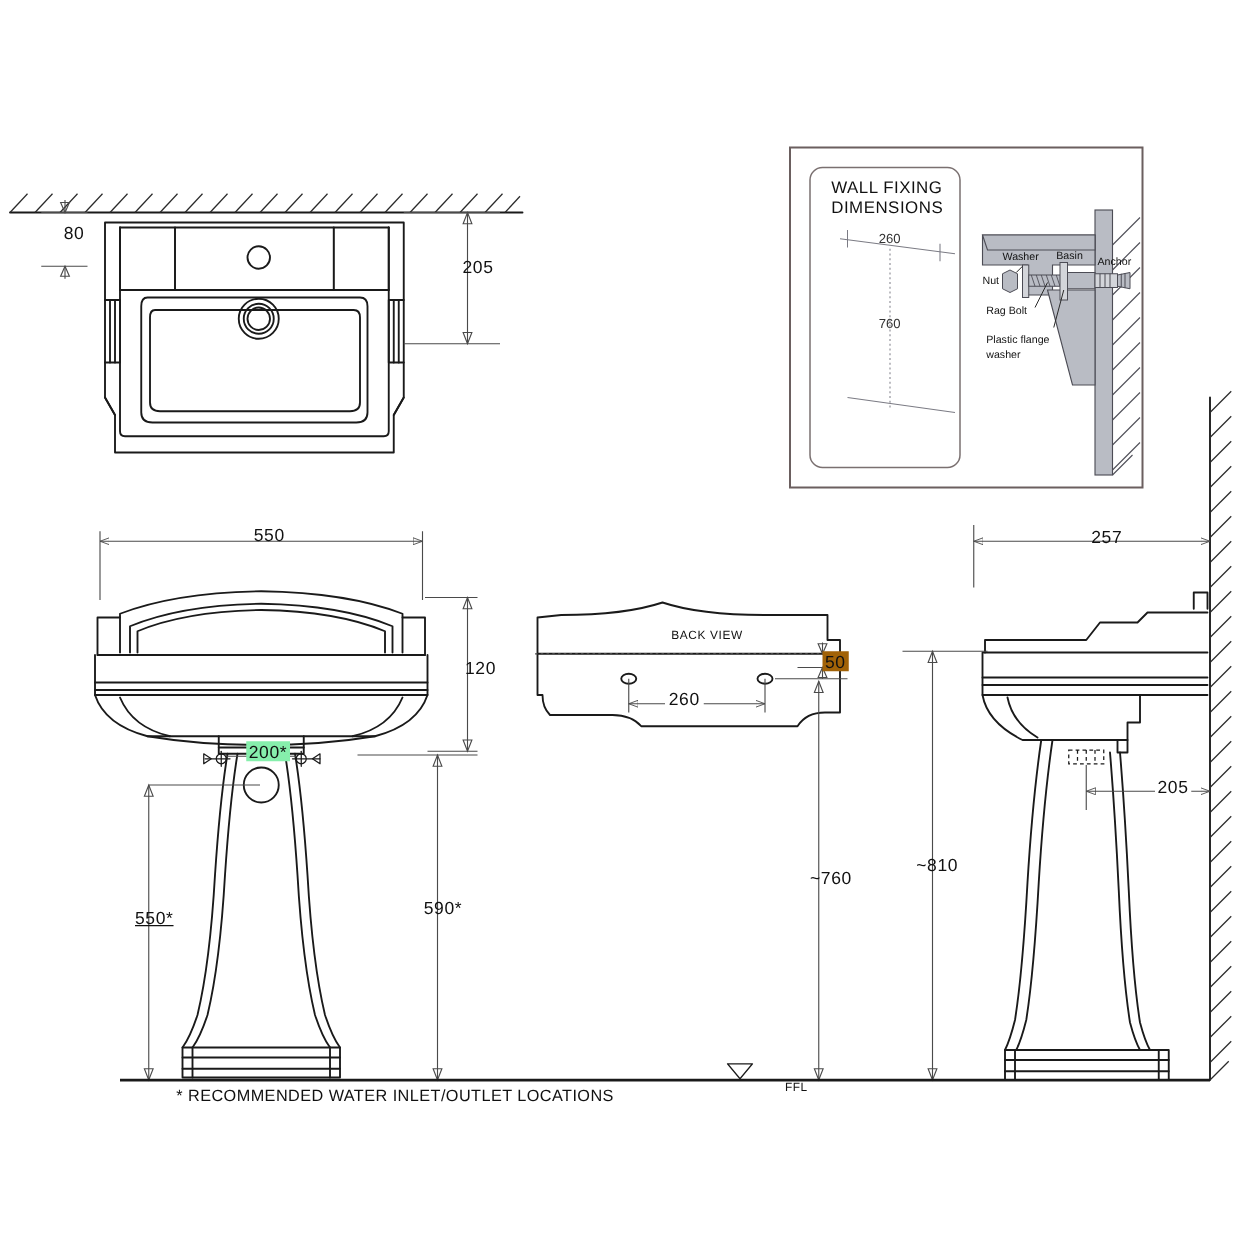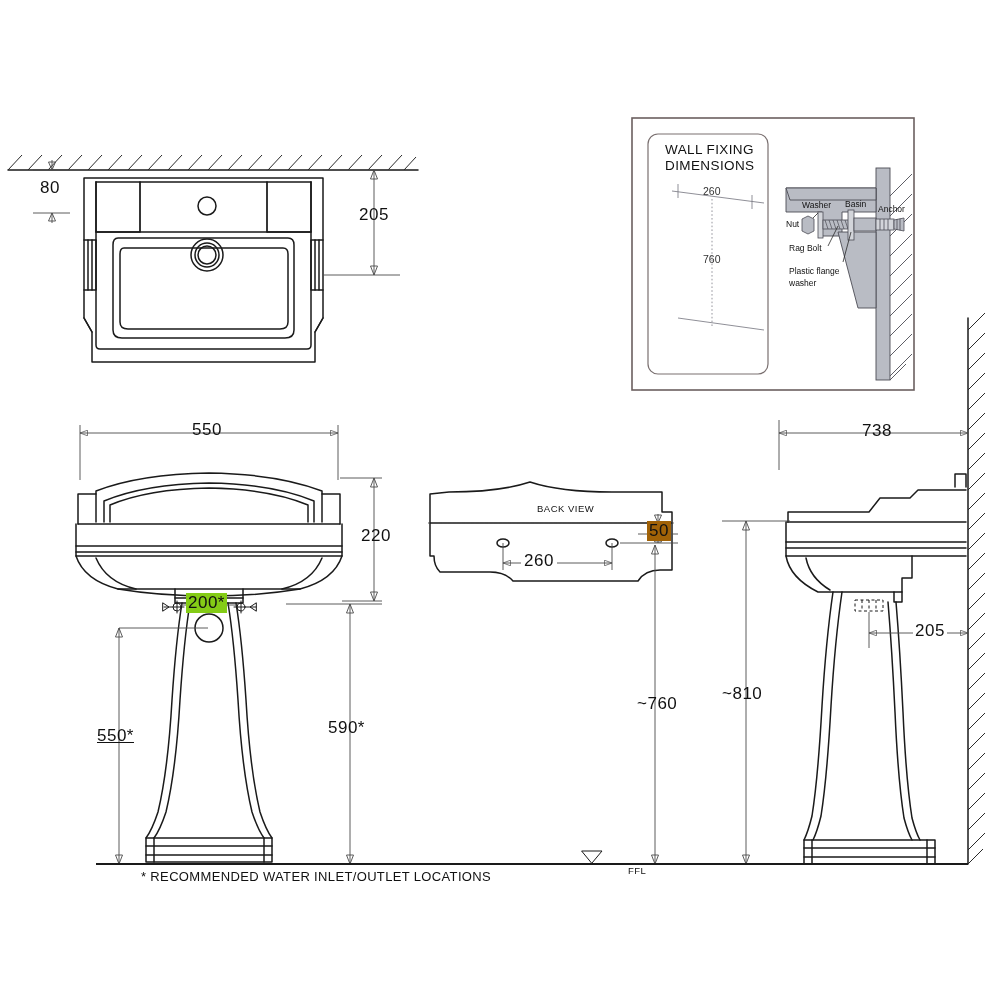--- a/index.html
+++ b/index.html
@@ -6,21 +6,21 @@
   html,body{margin:0;padding:0;background:#ffffff;}
   body{
     width:1000px;height:1000px;
     font-family:"Liberation Sans", sans-serif;
     color:#1a1a1a;
     overflow:hidden;
   }
   #sheet{position:relative;width:1000px;height:1000px;background:#fff;}
   svg.layer{position:absolute;left:0;top:0;width:1000px;height:1000px;}
   .txt{position:absolute;white-space:nowrap;}
-  .dim{font-size:17px;letter-spacing:.5px;color:#111;}
+  .dim{font-size:14px;letter-spacing:.5px;color:#111;margin-left:11px;}
   .note{font-size:13px;letter-spacing:.35px;color:#111;}
   .wf-title{font-size:13.5px;letter-spacing:.4px;color:#111;line-height:1.25;}
   .wf-dim{font-size:10.5px;color:#333;}
   .wf-lbl{font-size:8.5px;color:#111;}
   .backview{font-size:9.5px;letter-spacing:.5px;color:#111;}
   .ffl{font-size:9.5px;letter-spacing:.4px;color:#111;}
 </style>
 </head>
 <body>
 
@@ -423,32 +423,32 @@
       <path class="lead" d="M813,218 L818,213"></path>
       <path class="lead" d="M828,246 L838,226"></path>
       <path class="lead" d="M843,262 L851,232"></path>
     </g>
   </svg>
 
   <div class="txt dim" style="left:40px;top:178px;">80</div>
   <div class="txt dim" style="left:359px;top:205px;">205</div>
 
   <div class="txt dim" style="left:192px;top:420px;">550</div>
-  <div class="txt dim" style="left:361px;top:526px;">220</div>
-  <div class="txt dim" style="left:186px;top:593px;background:#84cc16;padding:0 2px;">200*</div>
+  <div class="txt dim" style="left:361px;top:526px;">120</div>
+  <div class="txt dim" style="left:186px;top:593px;background:#86efac;padding:0 2px;">200*</div>
   <div class="txt dim" style="left:97px;top:726px;text-decoration:underline;">550*</div>
   <div class="txt dim" style="left:328px;top:718px;">590*</div>
   <div class="txt note" style="left:141px;top:869px;">* RECOMMENDED WATER INLET/OUTLET LOCATIONS</div>
 
   <div class="txt backview" style="left:537px;top:503px;">BACK VIEW</div>
   <div class="txt dim" style="left:521px;top:551px;background:#fff;padding:0 3px;">260</div>
   <div class="txt dim" style="left:647px;top:521px;background:#a16207;padding:0 2px;">50</div>
   <div class="txt dim" style="left:637px;top:694px;">~760</div>
 
-  <div class="txt dim" style="left:862px;top:421px;">738</div>
+  <div class="txt dim" style="left:862px;top:421px;">257</div>
   <div class="txt dim" style="left:913px;top:621px;background:#fff;padding:0 2px;">205</div>
   <div class="txt dim" style="left:722px;top:684px;">~810</div>
 
   <div class="txt ffl" style="left:581px;top:865px;padding-left:47px;">FFL</div>
 
   <div class="txt wf-title" style="left:665px;top:142px;width:88px;">WALL FIXING</div>
   <div class="txt wf-title" style="left:665px;top:158px;width:88px;">DIMENSIONS</div>
   <div class="txt wf-dim" style="left:703px;top:185px;">260</div>
   <div class="txt wf-dim" style="left:703px;top:253px;">760</div>
 

